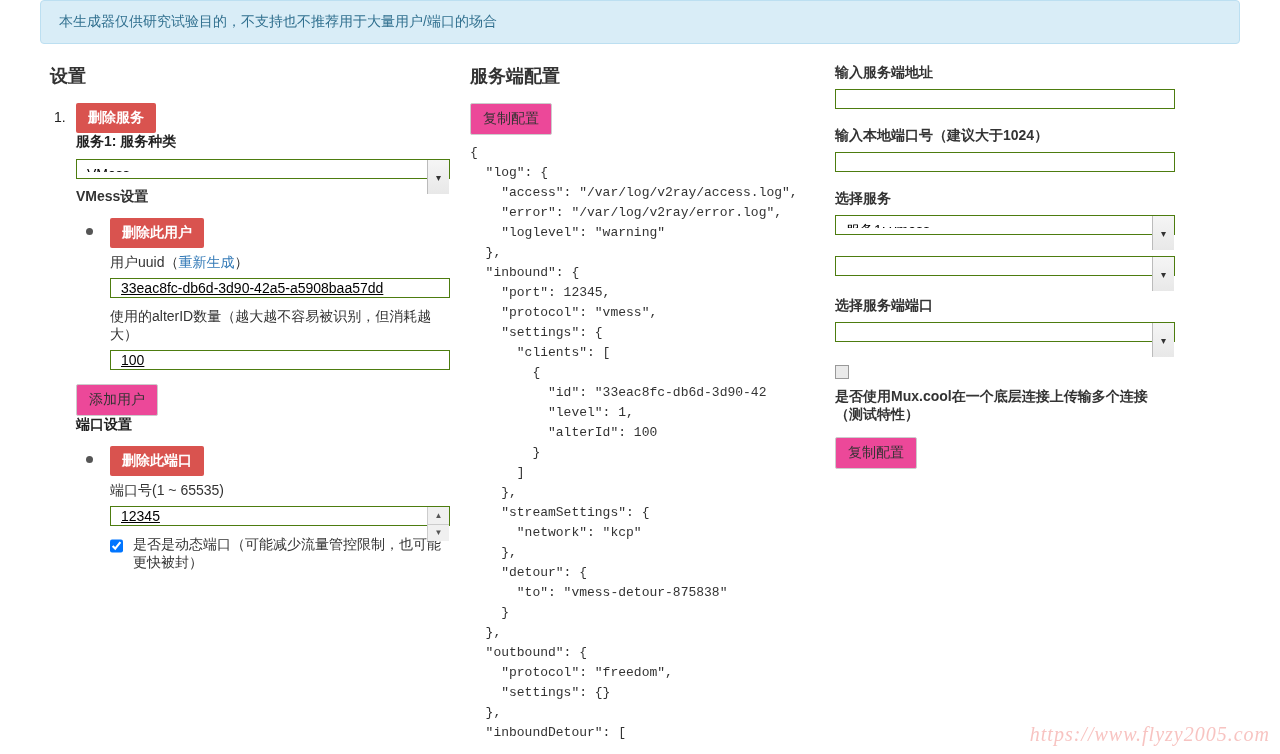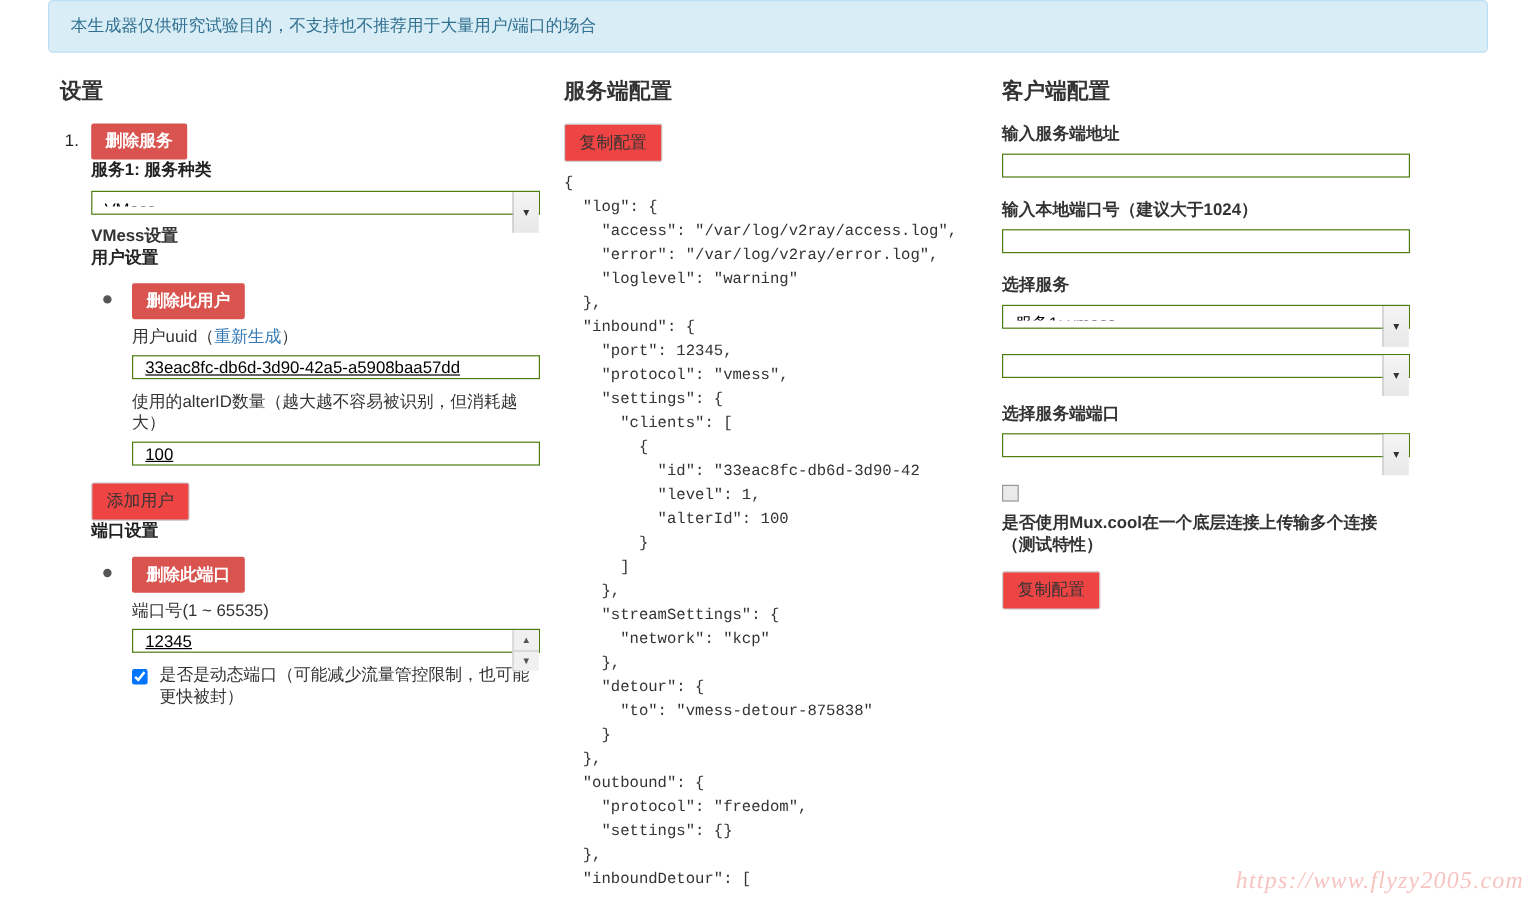--- a/index.html
+++ b/index.html
@@ -9,21 +9,21 @@
 .cols { display: flex; gap: 0; padding: 0 25px; }
 .col { padding: 0 10px; }
 .col-settings { width: 420px; }
 .col-server { width: 365px; }
 .col-client { width: 360px; }
 h3.section-head { font-size: 18px; font-weight: 700; margin-bottom: 15px; color: #333; }
 .ol-item { padding-left: 26px; position: relative; margin-bottom: 10px; }
 .ol-marker { position: absolute; left: 4px; top: 6px; font-size: 14px; color: #222; }
 .btn { display: inline-block; padding: 6px 12px; border: none; border-radius: 2px; cursor: pointer; font-size: 14px; font-weight: 700; }
 .btn-danger { background: #d9534f; color: #fff; }
-.btn-default { background: #ef4444; color: #333; border: 1px solid #ccc; font-weight: 400; }
+.btn-default { background: #ec4899; color: #333; border: 1px solid #ccc; font-weight: 400; }
 .form-block { }
 .form-label { font-weight: 700; font-size: 14px; margin-bottom: 8px; display: block; color: #222; }
 .form-control { width: 100%; height: 20px; padding: 6px 10px; border: 1px solid #4d7c0f; border-radius: 0; font-size: 14px; background: #fff; text-decoration: underline; }
 select.form-control { appearance: none; -webkit-appearance: none; -moz-appearance: none; background-image: none; position: relative; }
 .select-wrap { position: relative; }
 .select-wrap .caret-btn { position: absolute; right: 1px; top: 1px; width: 22px; height: 34px; display: flex; align-items: center; justify-content: center; background: linear-gradient(#f5f5f5,#e8e8e8); border-left: 1px solid #bbb; font-size: 10px; pointer-events: none; }
 .sub-heading { font-weight: 700; font-size: 14px; margin-top: 6px; }
 .bullet-indent { padding-left: 34px; position: relative; margin-top: 12px; }
 .bullet { position: absolute; left: 10px; top: 10px; width: 7px; height: 7px; background: #555; border-radius: 50%; }
 .link { color: #337ab7; text-decoration: none; cursor: pointer; }
@@ -62,21 +62,20 @@
           <div class="select-wrap">
             <select class="form-control">
               <option>VMess</option>
             </select>
             <span class="caret-btn">▾</span>
           </div>
           <div class="sub-heading">VMess设置</div>
         </div>
 
         <div class="form-block">
-          <label class="form-label">用户设置</label>
 
           <div class="bullet-indent">
             <span class="bullet"></span>
             <button class="btn btn-danger">删除此用户</button>
 
             <div class="mt-6 text-normal">
               <span>用户uuid（</span><a class="link">重新生成</a><span>）</span>
             </div>
             <input class="form-control mt-6" type="text" value="33eac8fc-db6d-3d90-42a5-a5908baa57dd" style="">
 
@@ -143,21 +142,20 @@
     }
   },
   "outbound": {
     "protocol": "freedom",
     "settings": {}
   },
   "inboundDetour": [</pre>
     </div>
 
     <div class="col col-client">
-      <h3 class="section-head">客户端配置</h3>
 
       <div class="client-group">
         <div class="client-label">输入服务端地址</div>
         <input class="form-control" type="text" style="">
       </div>
 
       <div class="client-group">
         <div class="client-label">输入本地端口号（建议大于1024）</div>
         <input class="form-control" type="text" style="">
       </div>

